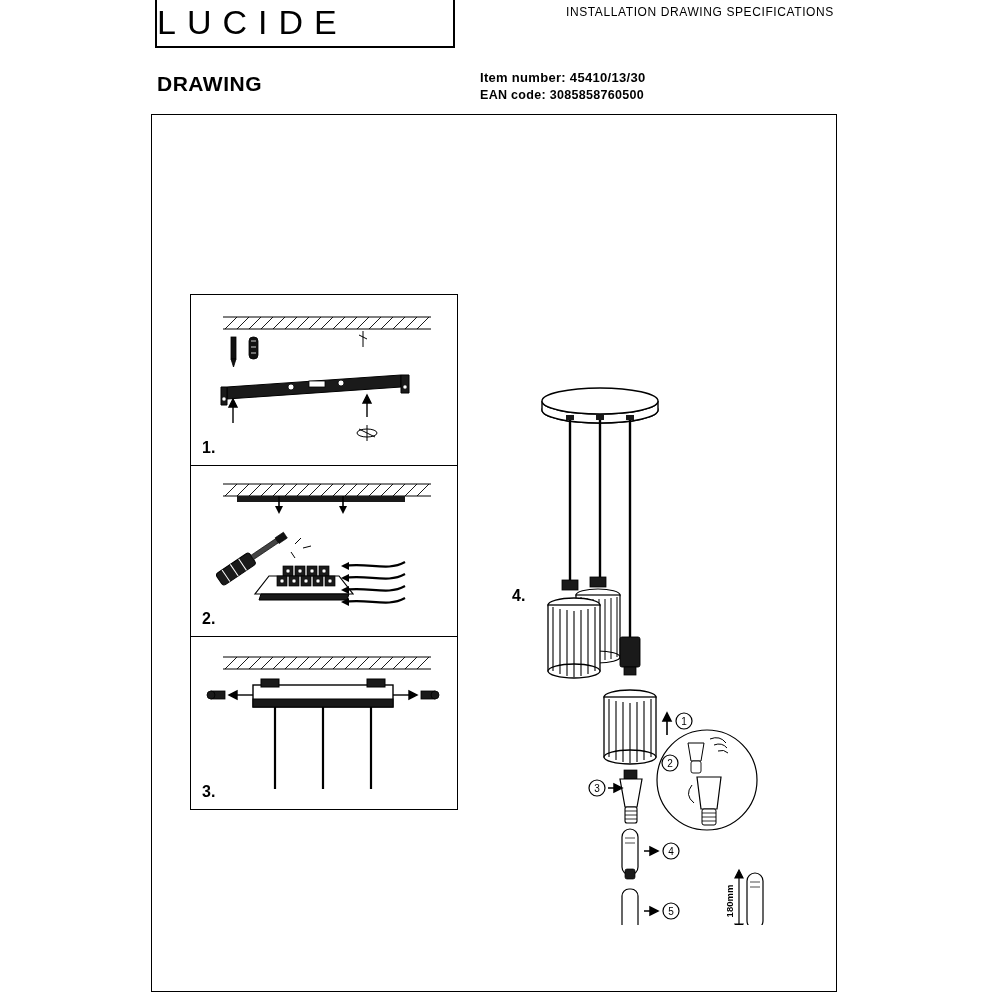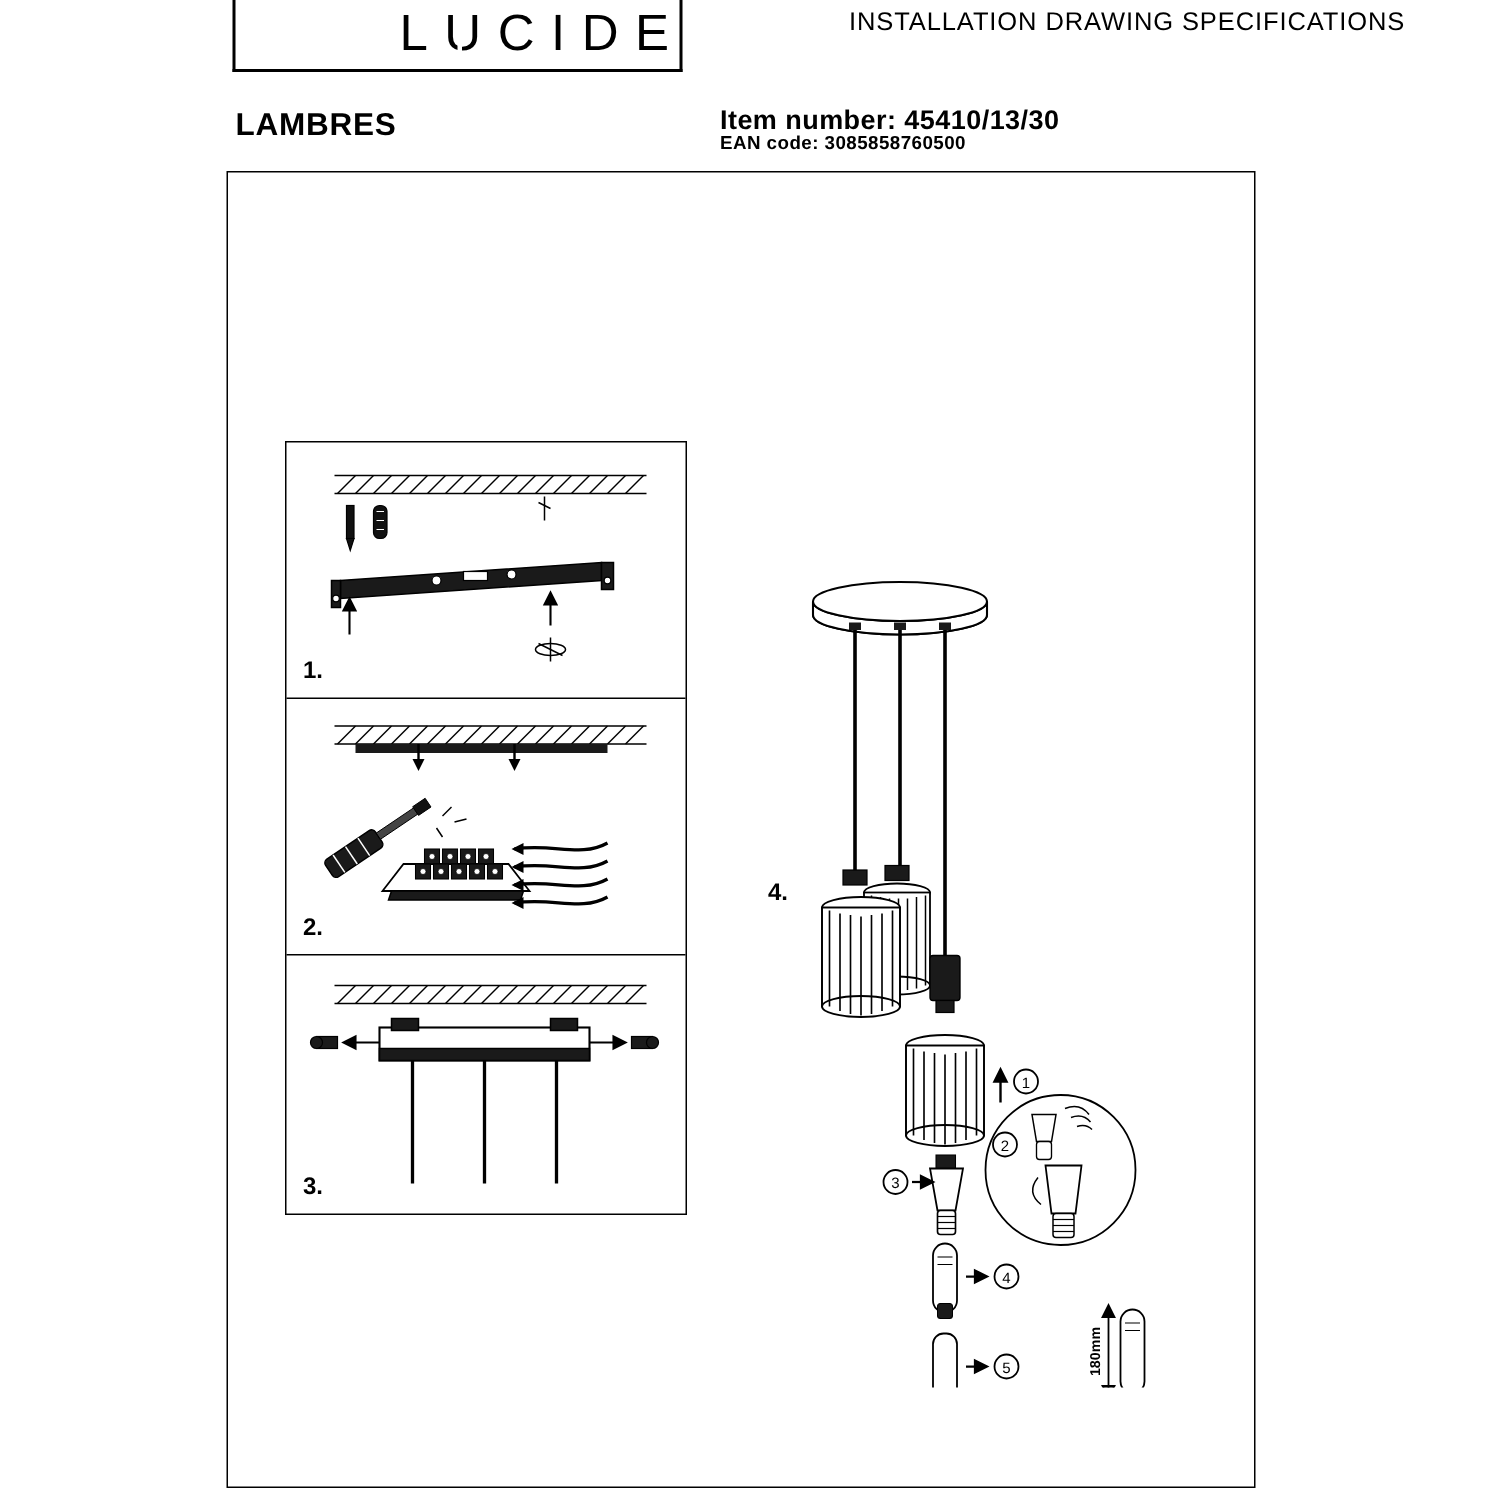--- a/index.html
+++ b/index.html
@@ -33,57 +33,57 @@
     border-top: none;
     box-sizing: border-box;
     overflow: hidden;
   }
   #logo-text {
     position: absolute;
     left: 0; top: 0;
     width: 300px;
     height: 44px;
     line-height: 44px;
-    text-align: right;
+    text-align: left;
     font-size: 34px;
     letter-spacing: 11px;
     font-family: "Liberation Sans", sans-serif;
     font-weight: 400;
     color: #000;
   }
   #logo-stroke {
     position: absolute;
     left: 148px;
     top: 2px;
     width: 3px;
     height: 44px;
     background: #fff;
   }
   #doc-title {
     position: absolute;
     left: 566px;
     top: 5px;
-    font-size: 17px;
+    font-size: 12px;
     letter-spacing: 0.6px;
     white-space: nowrap;
   }
 
   #product-name {
     position: absolute;
     left: 157px;
     top: 72px;
     font-size: 21px;
     font-weight: bold;
     letter-spacing: 0.5px;
   }
   #item-number {
     position: absolute;
     left: 480px;
     top: 70px;
-    font-size: 18px;
+    font-size: 13px;
     font-weight: bold;
     letter-spacing: 0.3px;
     white-space: nowrap;
   }
   #ean-code {
     position: absolute;
     left: 480px;
     top: 88px;
     font-size: 12.5px;
     font-weight: bold;
@@ -157,21 +157,21 @@
 <body>
 
 <div id="header">
   <div id="logo-box">
     <div id="logo-text">LUCIDE</div>
     <div id="logo-stroke"></div>
   </div>
   <div id="doc-title">INSTALLATION DRAWING SPECIFICATIONS</div>
 </div>
 
-<div id="product-name">LAMBRES</div>
+<div id="product-name">DRAWING</div>
 <div id="item-number">Item number: 45410/13/30</div>
 <div id="ean-code">EAN code: 3085858760500</div>
 
 <div id="main-frame">
 
   <div id="steps-column">
 
     <div class="step-cell" id="step-1">
       <svg class="step-svg" width="266" height="170" viewBox="0 0 266 170">
 

